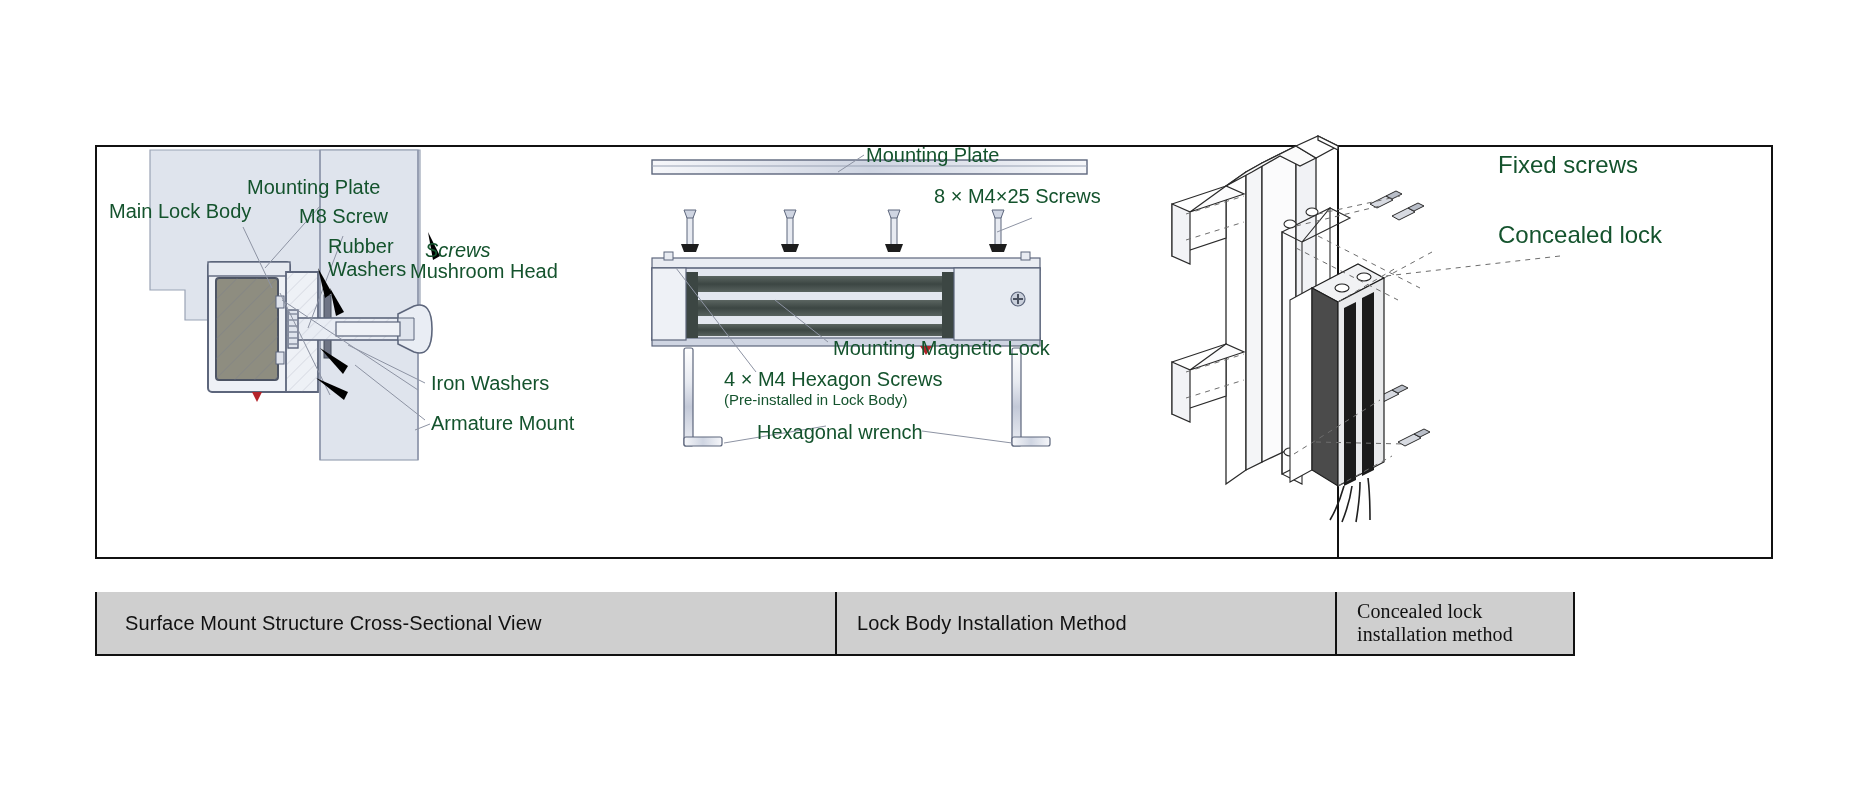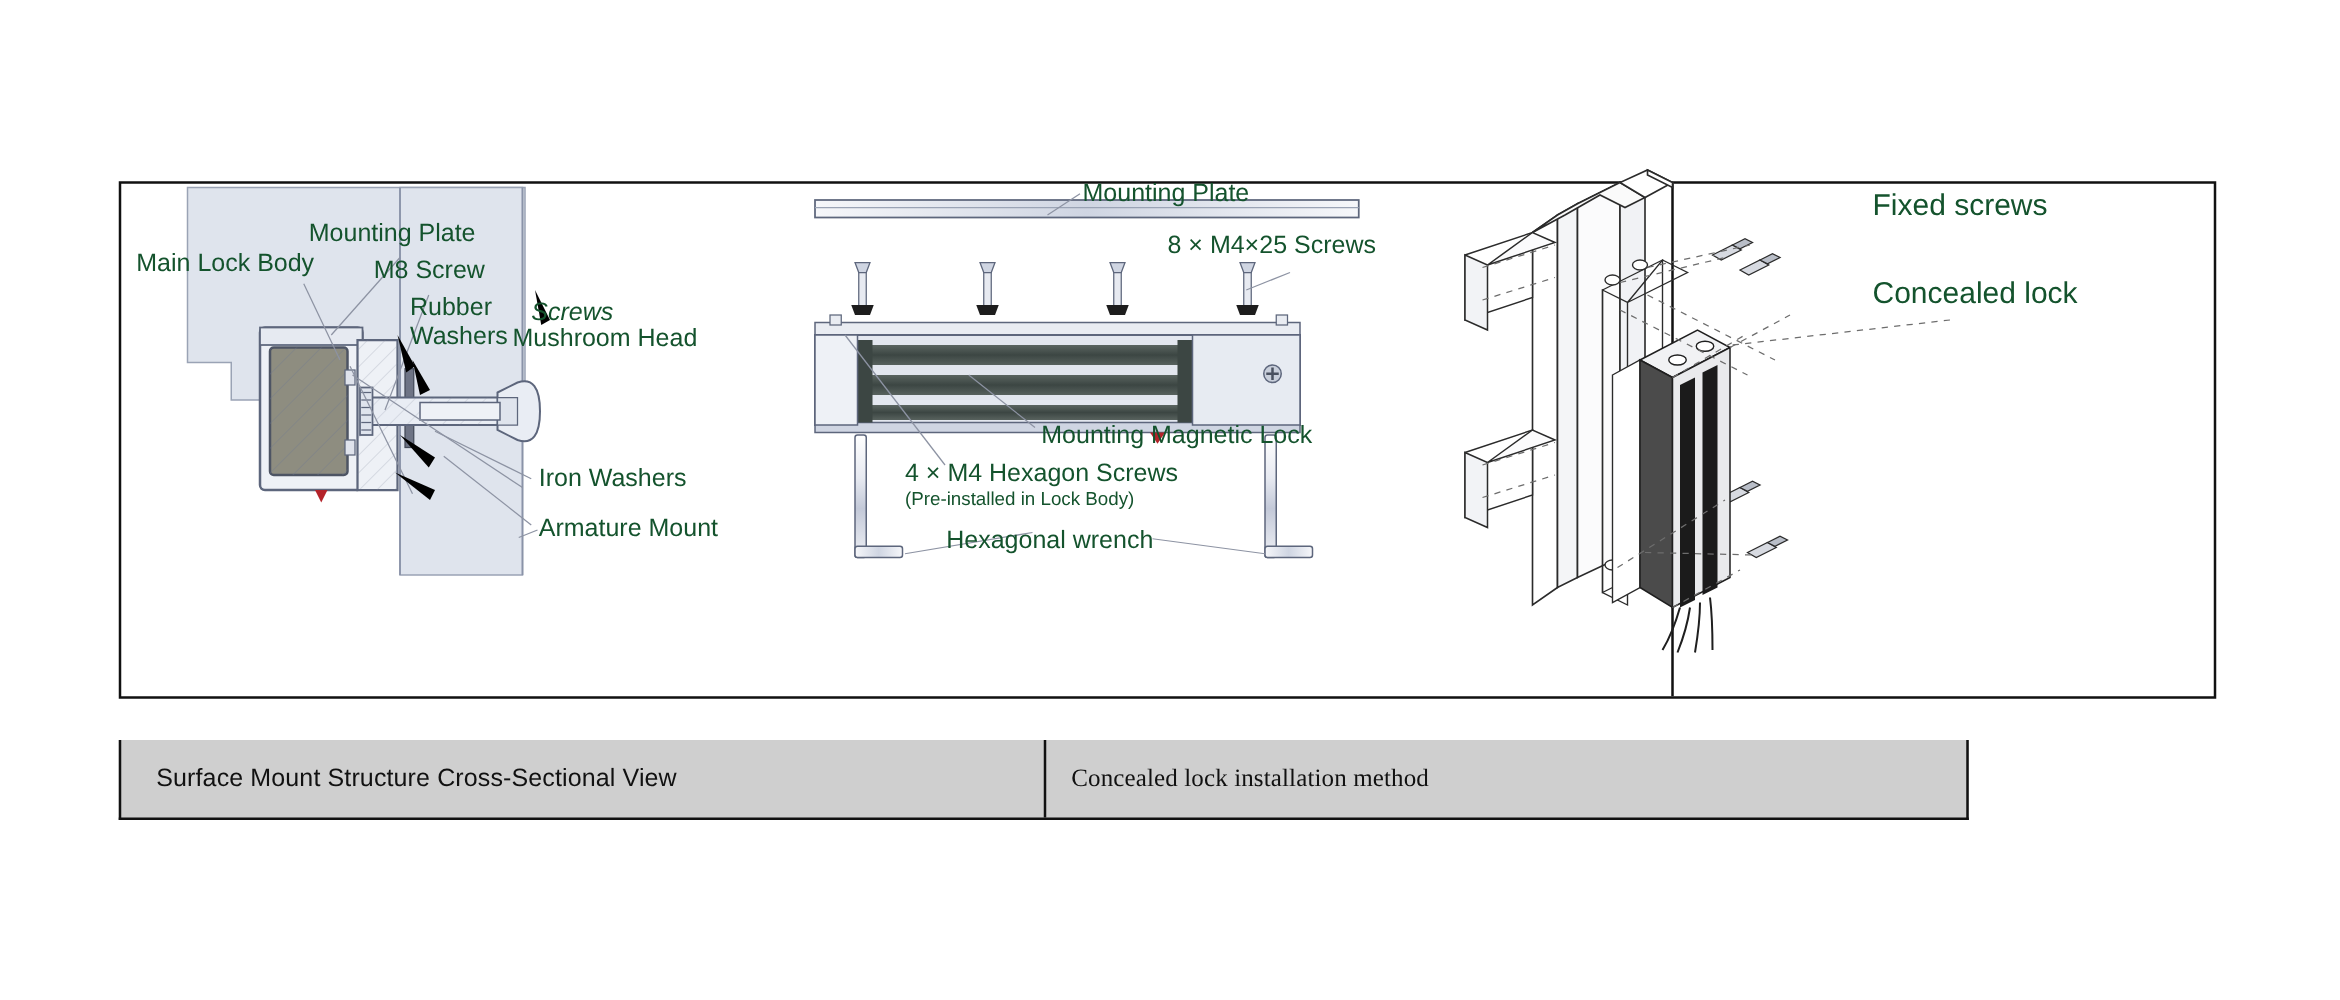--- a/index.html
+++ b/index.html
@@ -343,16 +343,17 @@
     <g stroke="#6d6d6d" stroke-width="1" stroke-dasharray="5,5" fill="none">
       <line x1="1560" y1="256" x2="1386" y2="276"></line>
     </g>
   </svg>
 
   <div class="lbl cap-r" style="left:1498px;top:152px;">Fixed screws</div>
   <div class="lbl cap-r" style="left:1498px;top:222px;">Concealed lock</div>
 
   <div id="caption-strip">
     <div class="caption-cell" id="caption-1">Surface Mount Structure Cross-Sectional View</div>
+    <div class="caption-cell" id="caption-2">Lock Body Installation Method</div>
     <div class="caption-cell" id="caption-3">Concealed lock installation method</div>
   </div>
 
 </div>
 
 </body></html>

